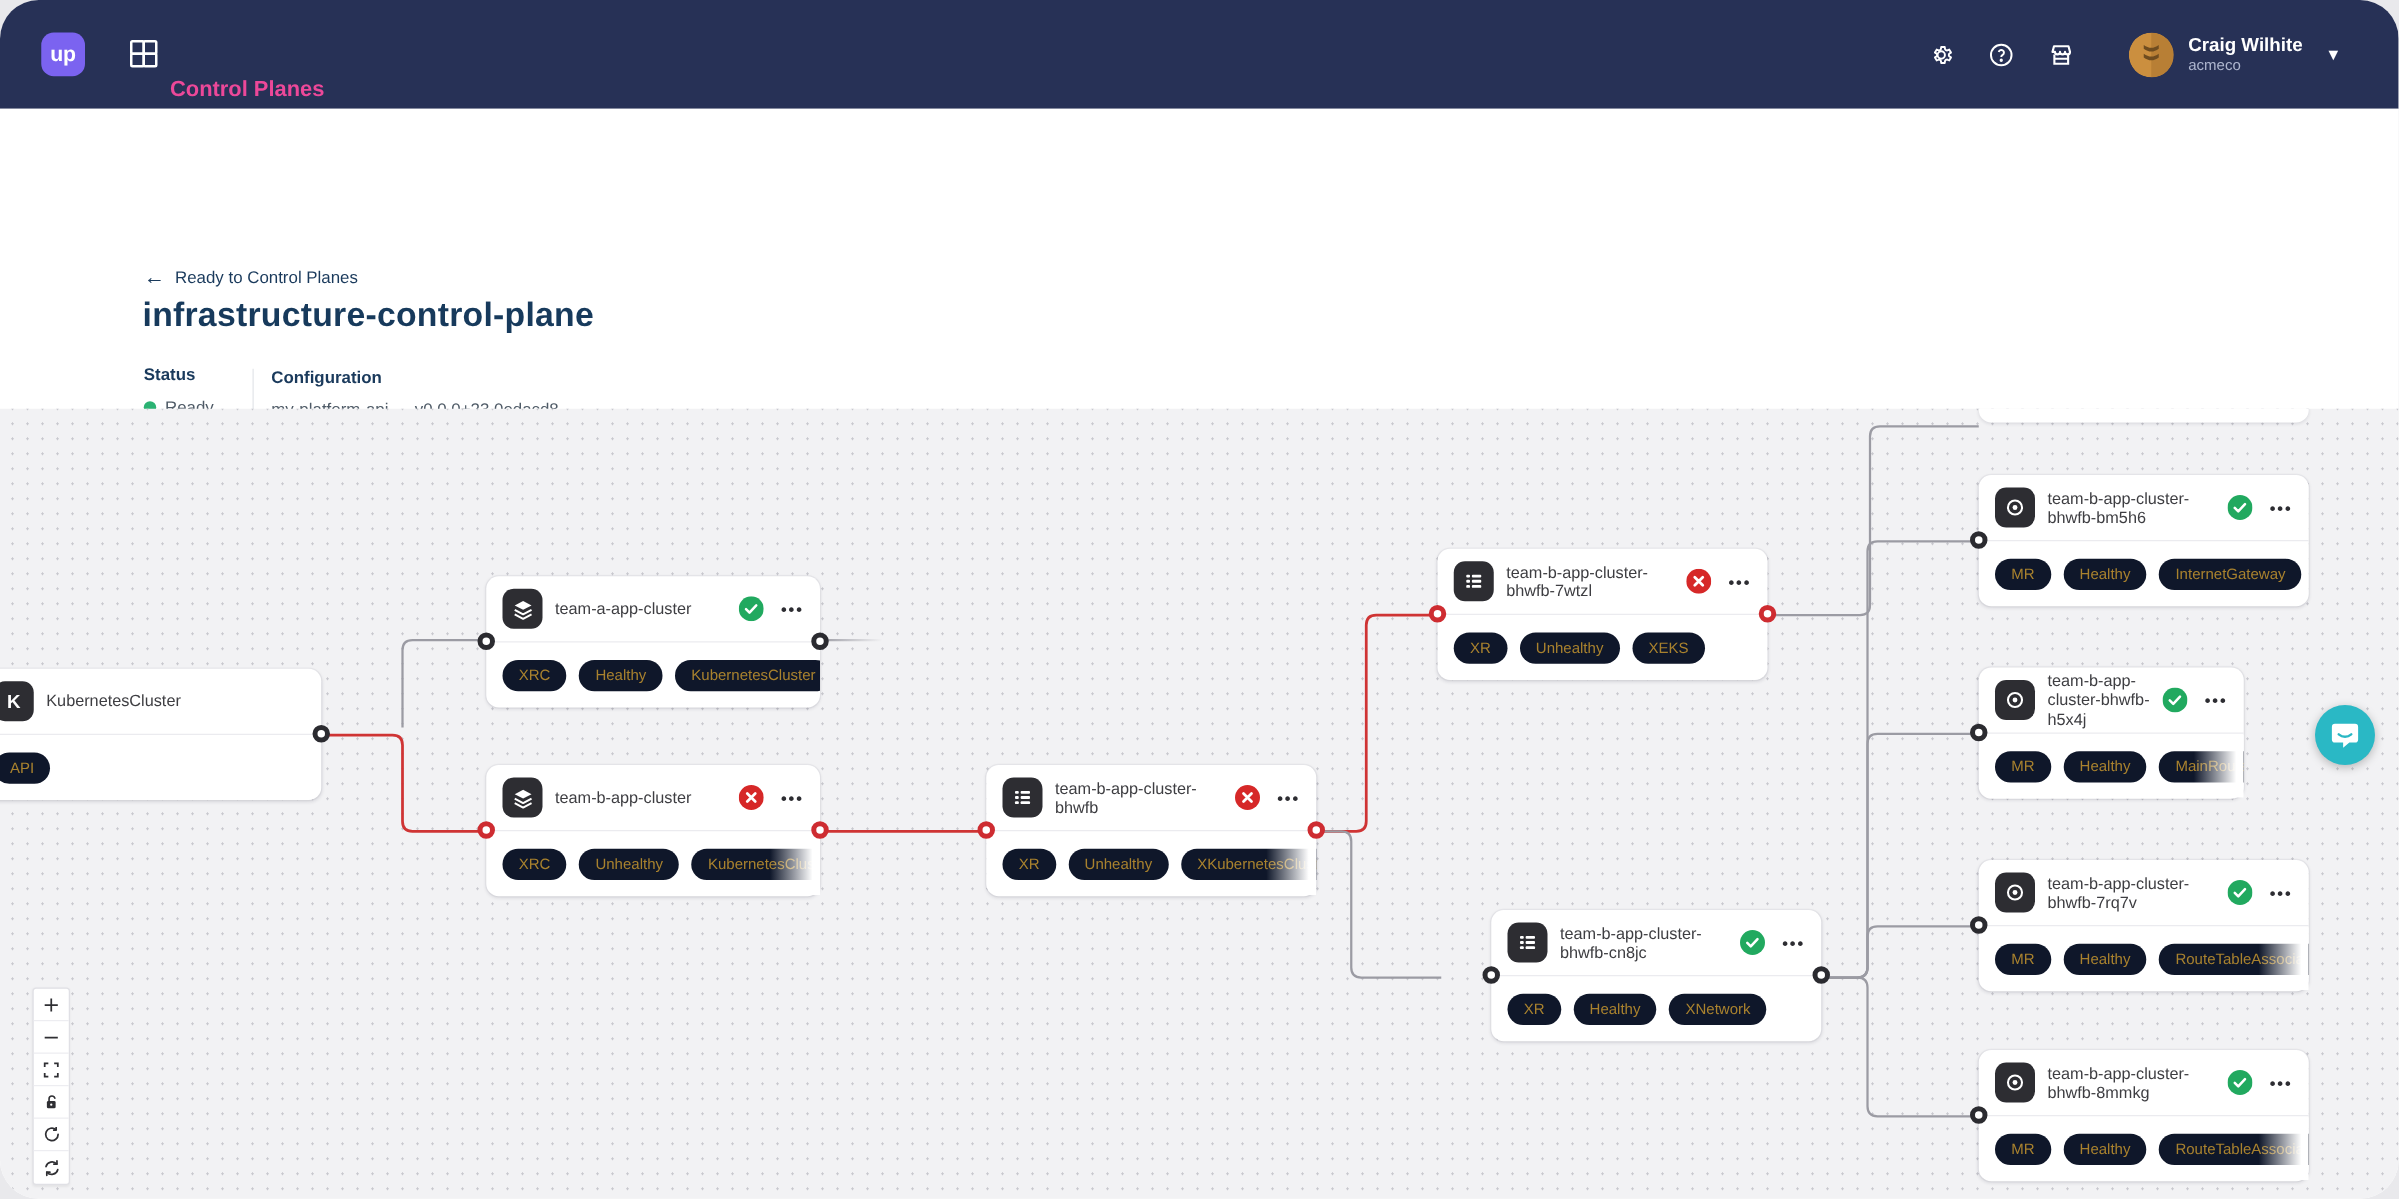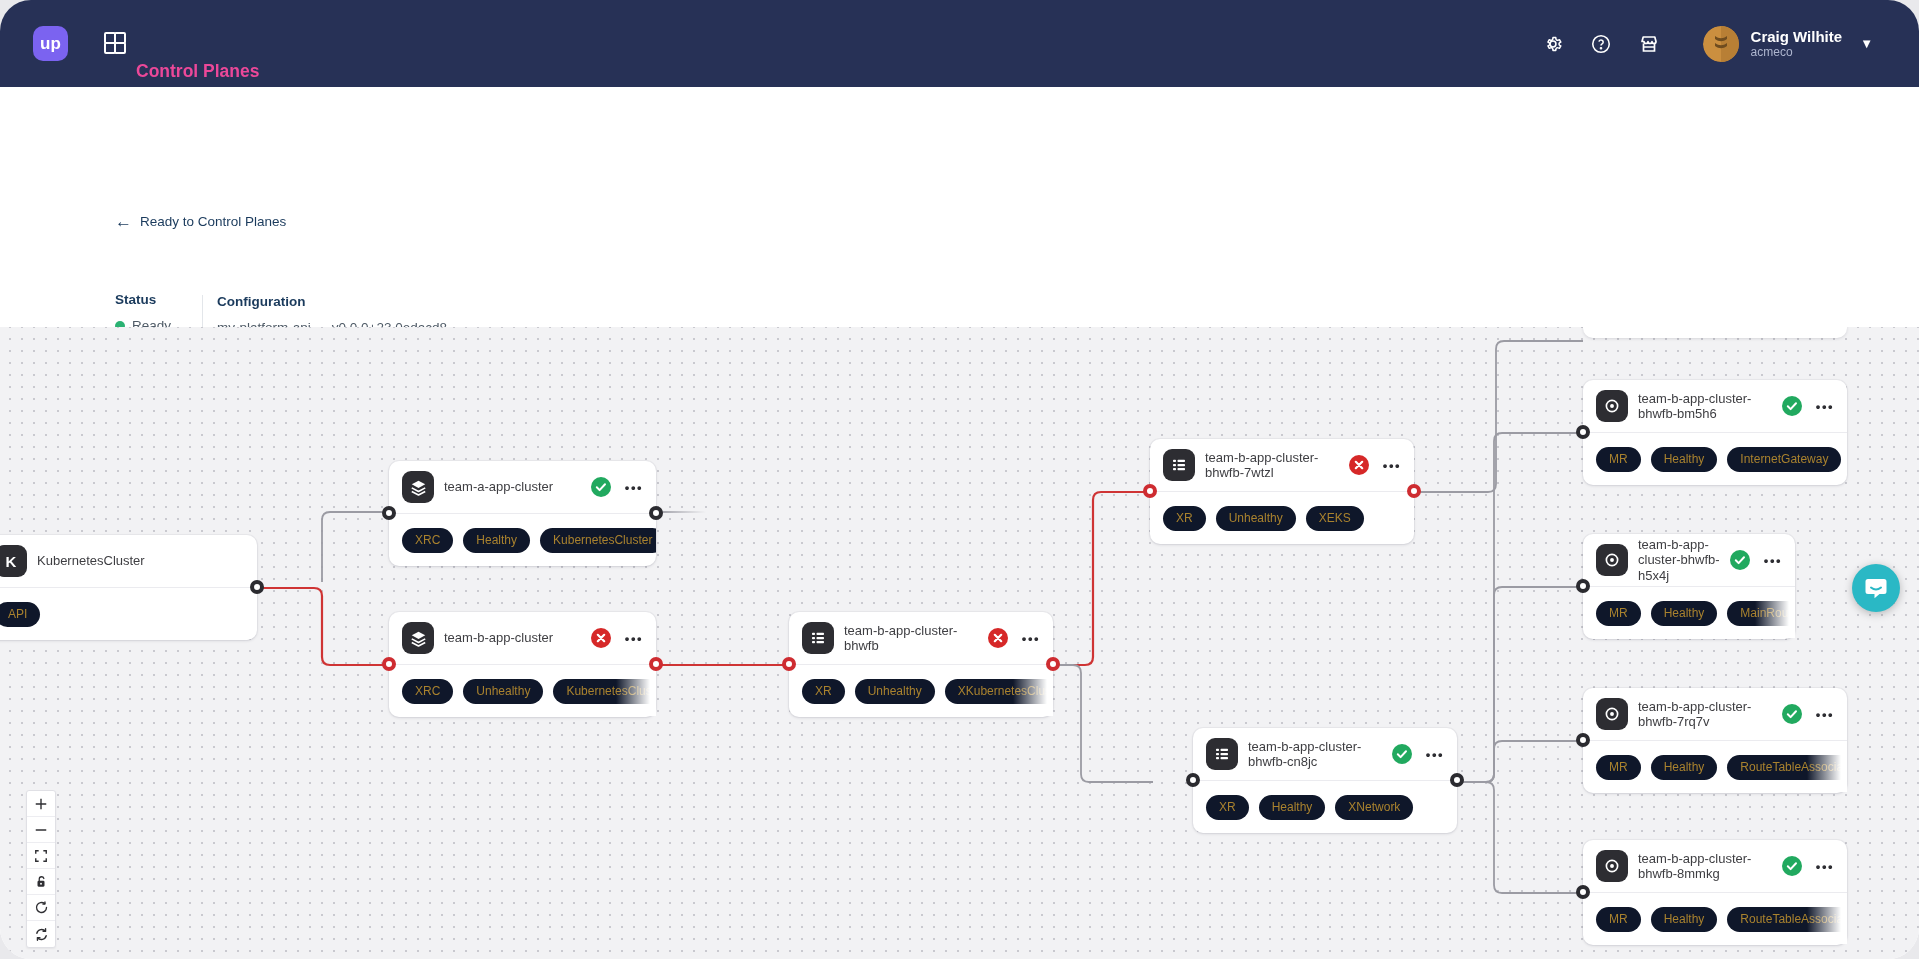--- a/index.html
+++ b/index.html
@@ -138,20 +138,21 @@
       </div>
       <div class="caret">▼</div>
     </div>
   </div>
 
   <div id="pageheader">
     <div class="back-link">
       <span class="back-arrow">←</span>
       <span>Ready to Control Planes</span>
     </div>
+    <div class="page-title">infrastructure-control-plane</div>
 
     <div id="status-block">
       <div class="meta-label">Status</div>
       <div id="status-value-row">
         <span class="status-dot"></span>
         <span class="meta-value">Ready</span>
       </div>
     </div>
     <div class="meta-divider"></div>
     <div id="config-block">

